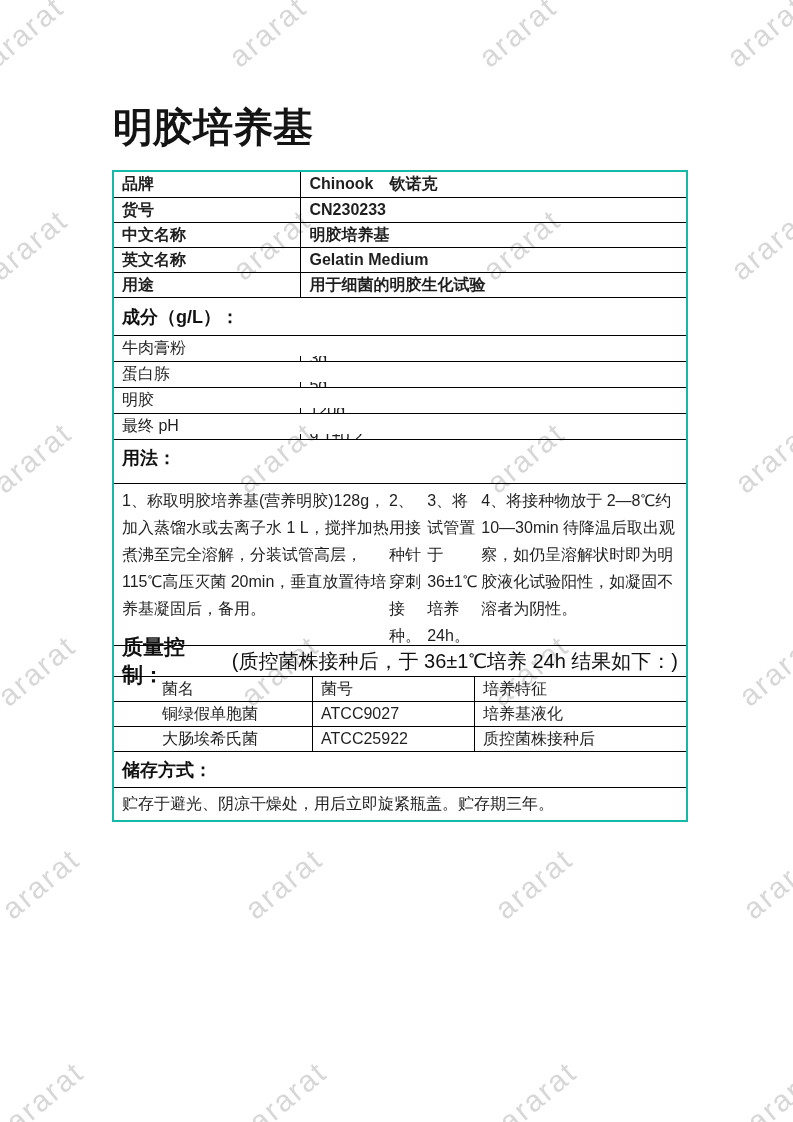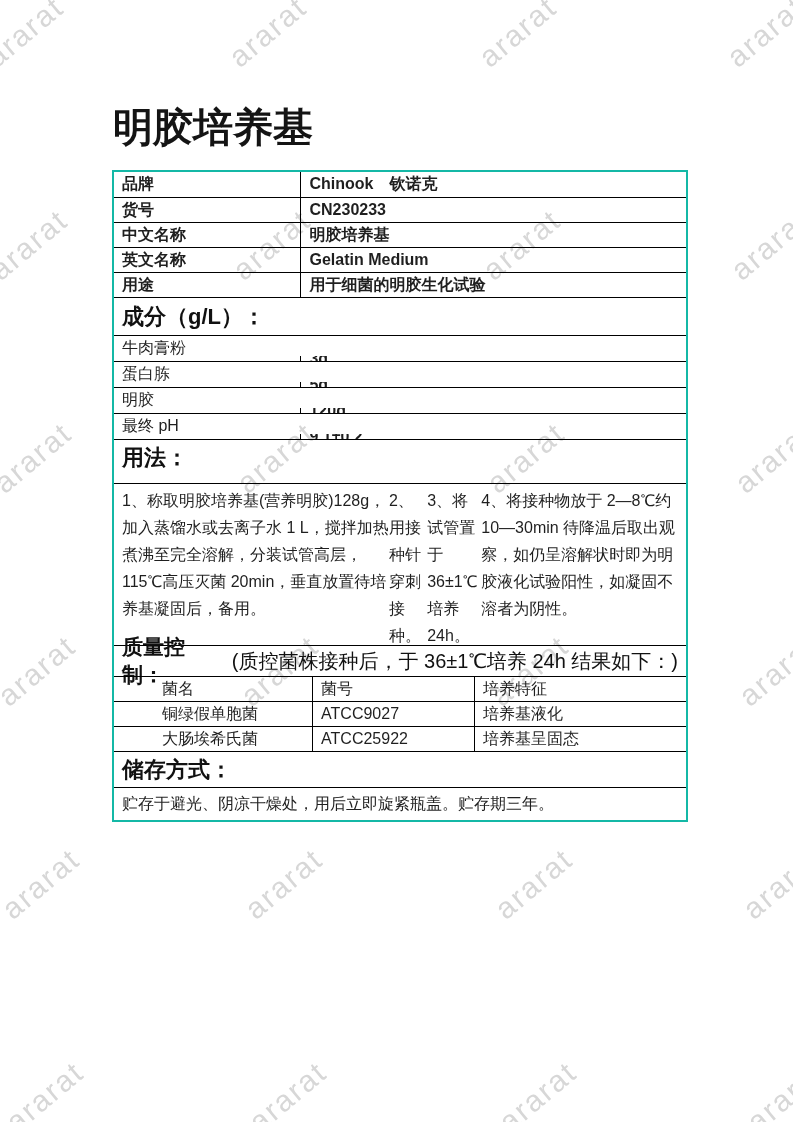--- a/index.html
+++ b/index.html
@@ -67,26 +67,26 @@
     white-space: nowrap;
   }
   .cell + .cell { border-left: 1.5px solid #000; }
 
   .info-row { height: 25px; }
   .info-row .c1 { width: 32.6%; font-weight: 700; }
   .info-row .c2 { width: 67.4%; font-weight: 700; }
 
   .ing-row { height: 26px; }
   .ing-row .c1 { width: 32.6%; font-weight: 400; }
-  .ing-row .c2 { width: 67.4%; font-weight: 700; margin-top: 20px; }
+  .ing-row .c2 { width: 67.4%; font-weight: 400; margin-top: 20px; }
 
   .section-header {
     align-items: center;
     padding: 0 8px;
-    font-size: 22px;
+    font-size: 18px;
     font-weight: 700;
     color: #111;
   }
   .sh-composition { height: 38px; }
   .sh-usage     { height: 36px; }
   .sh-qc        { height: 31px; font-size: 21px; }
   .sh-storage   { height: 36px; }
 
   .qc-note {
     font-size: 20px;
@@ -213,21 +213,21 @@
       <div class="cell q3">培养特征</div>
     </div>
     <div class="row qc-row">
       <div class="cell q1">铜绿假单胞菌</div>
       <div class="cell q2">ATCC9027</div>
       <div class="cell q3">培养基液化</div>
     </div>
     <div class="row qc-row">
       <div class="cell q1">大肠埃希氏菌</div>
       <div class="cell q2">ATCC25922</div>
-      <div class="cell q3">培养基呈固态</div>
+      <div class="cell q3">质控菌株接种后</div>
     </div>
 
     <div class="row section-header sh-storage">储存方式：</div>
     <div class="row storage-row">
       <div class="cell">贮存于避光、阴凉干燥处，用后立即旋紧瓶盖。贮存期三年。</div>
     </div>
 
   </div>
 </div>
 

